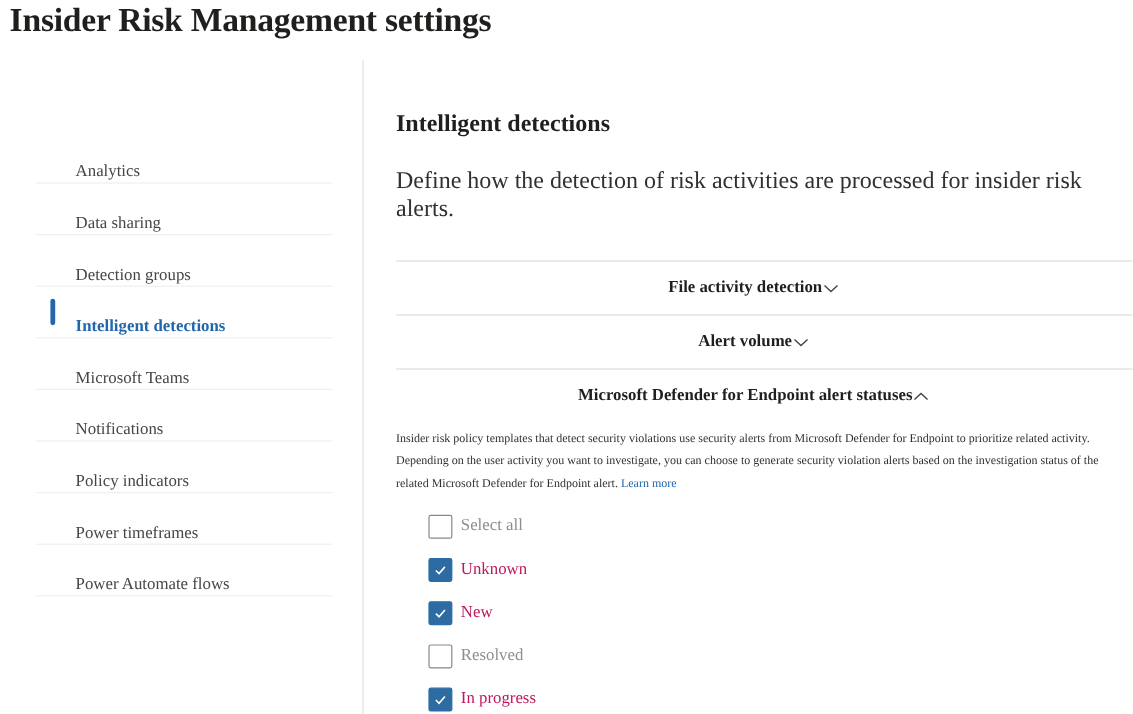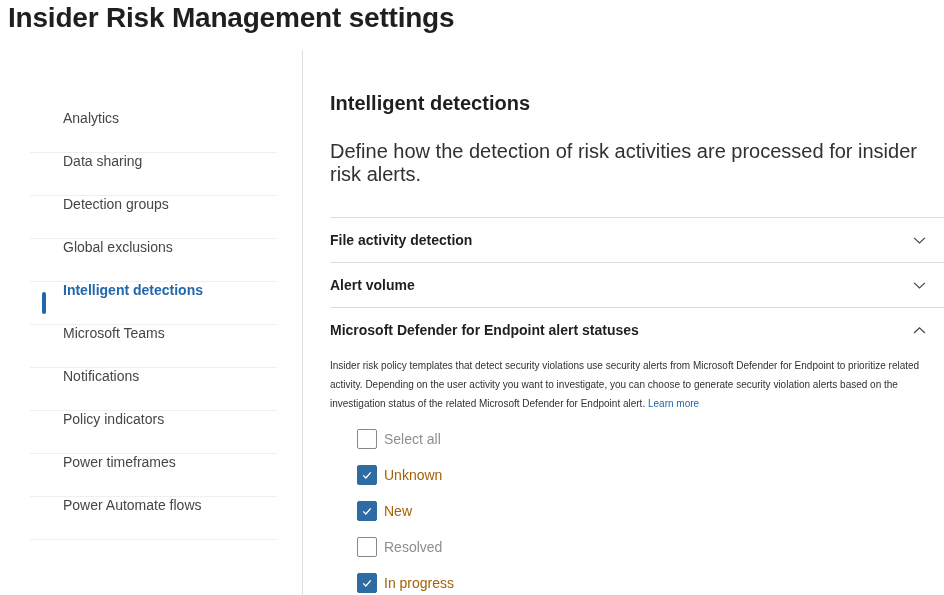--- a/index.html
+++ b/index.html
@@ -2,59 +2,59 @@
 <html><head>
 <meta charset="utf-8">
 <style>
   * { margin: 0; padding: 0; box-sizing: border-box; }
   html, body { background: #ffffff; }
   body {
     width: 944px; height: 595px;
     font-family: "Liberation Sans", sans-serif;
     color: #323130; overflow: hidden;
   }
-  .page { width: 944px; height: 595px; background: #fff; }
+  .page { width: 944px; height: 595px; background: #fff; font-family: Liberation Serif, serif; }
 
   .page-title {
     font-size: 28px; font-weight: bold; color: #201f1e;
     padding: 2px 0 0 8px; letter-spacing: -0.2px; height: 50px;
   }
 
   .content { display: flex; height: 545px; }
 
   
   .sidebar {
     width: 303px; flex: 0 0 303px;
     border-right: 1px solid #e1dfdd;
     padding: 60px 25px 0 30px;
   }
   .nav-item {
     position: relative; height: 43px;
-    display: flex; align-items: flex-start;
+    display: flex; align-items: flex-end;
     padding-left: 33px;
     border-bottom: 1px solid #f0efee;
     cursor: pointer;
   }
   .nav-label { font-size: 14px; color: #484644; }
   .nav-bar {
     display: none; position: absolute; left: 12px; top: 50%;
     transform: translateY(-50%);
     width: 4px; height: 22px; border-radius: 2px; background: #2266ac;
   }
   .nav-item.selected .nav-bar { display: block; }
   .nav-item.selected .nav-label { color: #2266ac; font-weight: bold; }
 
   
   .main { flex: 1; padding: 42px 0 0 27px; }
   .main-heading { font-size: 20px; font-weight: bold; color: #201f1e; }
   .main-desc { font-size: 20px; color: #323130; margin-top: 25px; margin-bottom: 31px; }
 
   .section-row {
     height: 45px; border-top: 1px solid #dcdcdc;
-    display: flex; align-items: center; justify-content: space-between;
+    display: flex; align-items: center; justify-content: center;
     padding-right: 17px; cursor: pointer;
   }
   .section-label { font-size: 14px; font-weight: bold; color: #201f1e; }
   .chevron { display: flex; align-items: center; }
 
   .expanded-body { padding-top: 4px; }
   .defender-desc {
     font-size: 10px; line-height: 19px; color: #323130; max-width: 614px;
   }
   .learn-more { color: #2266ac; text-decoration: none; cursor: pointer; }
@@ -64,21 +64,21 @@
   .cb-box {
     width: 20px; height: 20px; flex: 0 0 20px;
     border: 1px solid #8a8886; border-radius: 2px; background: #fff;
     margin-right: 7px;
     display: flex; align-items: center; justify-content: center;
   }
   .check-icon { display: none; line-height: 0; }
   .cb-row.checked .cb-box { background: #2d6ca3; border-color: #2d6ca3; }
   .cb-row.checked .check-icon { display: block; }
   .cb-label { font-size: 14px; color: #908e8c; }
-  .cb-row.checked .cb-label { color: #a16207; }
+  .cb-row.checked .cb-label { color: #be185d; }
 </style>
 </head>
 <body>
 
 <div class="page">
   <div class="page-title">Insider Risk Management settings</div>
 
   <div class="content">
 
     <nav class="sidebar">
@@ -86,24 +86,20 @@
 
         <span class="nav-label">Analytics</span>
       </div>
       <div class="nav-item">
 
         <span class="nav-label">Data sharing</span>
       </div>
       <div class="nav-item">
 
         <span class="nav-label">Detection groups</span>
-      </div>
-      <div class="nav-item">
-
-        <span class="nav-label">Global exclusions</span>
       </div>
       <div class="nav-item selected">
         <span class="nav-bar"></span>
         <span class="nav-label">Intelligent detections</span>
       </div>
       <div class="nav-item">
 
         <span class="nav-label">Microsoft Teams</span>
       </div>
       <div class="nav-item">

